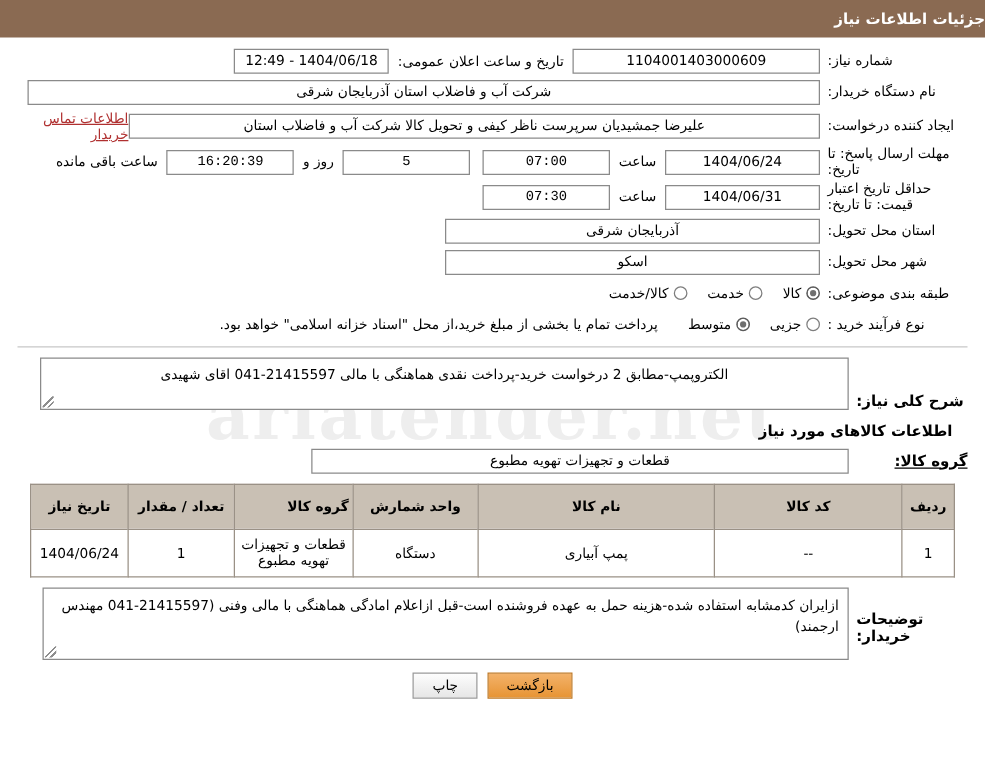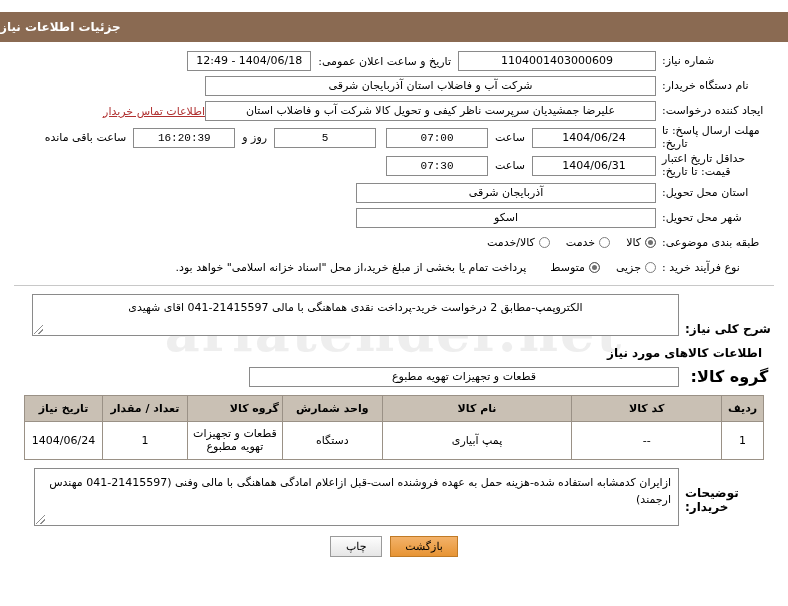--- a/index.html
+++ b/index.html
@@ -10,25 +10,24 @@
     font-family: "DejaVu Sans", "Liberation Sans", sans-serif;
     overflow: hidden;
   }
   body { position: relative; }
 
   .page-header {
     background: #8a6a52;
     color: #ffffff;
     height: 30px;
     line-height: 30px;
-    text-align: left;
+    text-align: right;
     font-size: 12px;
     font-weight: bold;
     letter-spacing: .2px;
-    margin-top: 12px;
   }
 
   .watermark {
     position: absolute;
     top: 300px;
     left: 0;
     width: 788px;
     text-align: center;
     font-size: 54px;
     font-weight: bold;
@@ -78,21 +77,21 @@
     padding: 0 4px;
     white-space: nowrap;
     overflow: hidden;
   }
 
   .w-small  { width: 102px; font-family: Liberation Mono, monospace; }
   .w-med    { width: 124px; }
   .w-large  { width: 198px; }
   .w-xl     { width: 300px; }
   .w-xxl    { width: 430px; }
-  .w-full   { width: 451px; }
+  .w-full   { width: 634px; }
 
   .sub-lbl {
     font-size: 11px;
     padding: 0 7px;
     white-space: nowrap;
   }
 
   .link {
     color: #b03030;
     text-decoration: underline;
@@ -150,33 +149,33 @@
   }
 
   .section-title {
     font-size: 12px;
     font-weight: bold;
     text-align: right;
     margin: 10px 12px 7px 0;
   }
 
   .group-row { display: flex; align-items: center; margin-bottom: 8px; }
-  .group-lbl { font-size: 16px; font-weight: bold; width: 95px; flex: 0 0 95px; text-align: center; padding-left: 6px; }
+  .group-lbl { font-size: 12px; font-weight: bold; width: 95px; flex: 0 0 95px; text-align: right; padding-left: 6px; text-decoration: underline; }
 
   
   table.goods {
     border-collapse: collapse;
     width: 740px;
     margin: 0 auto 0 auto;
     font-size: 11px;
   }
   table.goods th {
     background: #c9c0b4;
     border: 1px solid #9a9186;
-    height: 26px;
+    height: 36px;
     font-weight: bold;
     font-size: 11px;
     color: #000;
   }
   table.goods td {
     border: 1px solid #9a9186;
     text-align: center;
     height: 38px;
     background: #fff;
     font-size: 11px;

